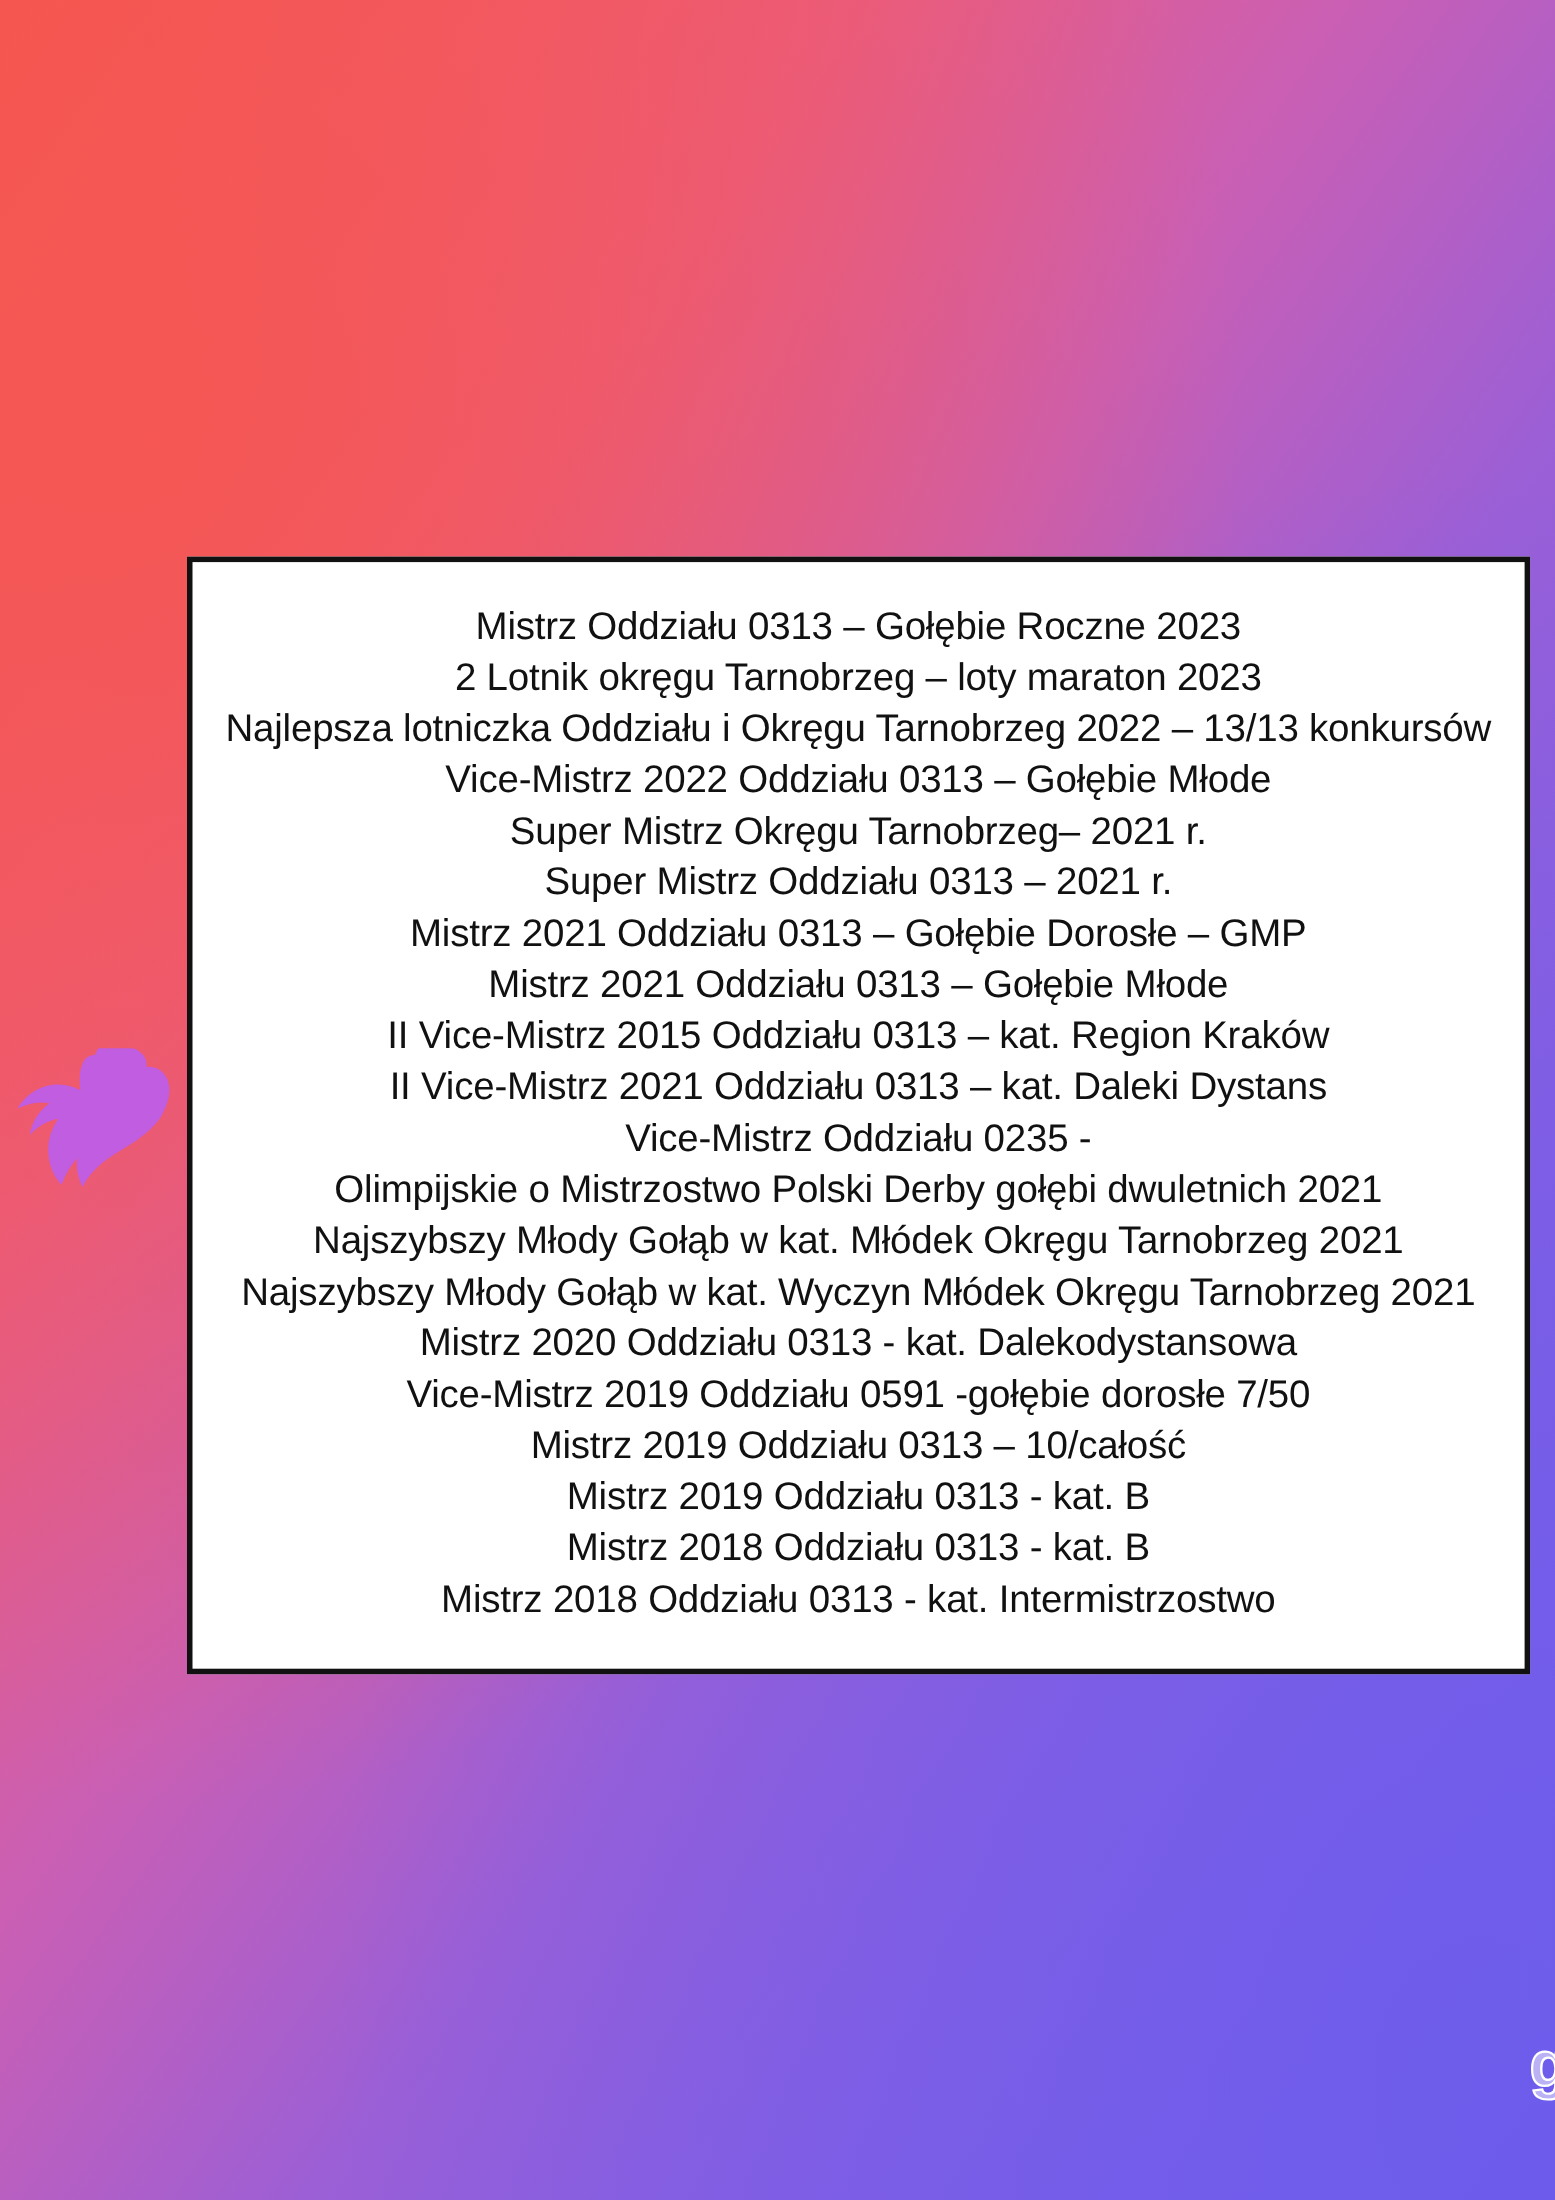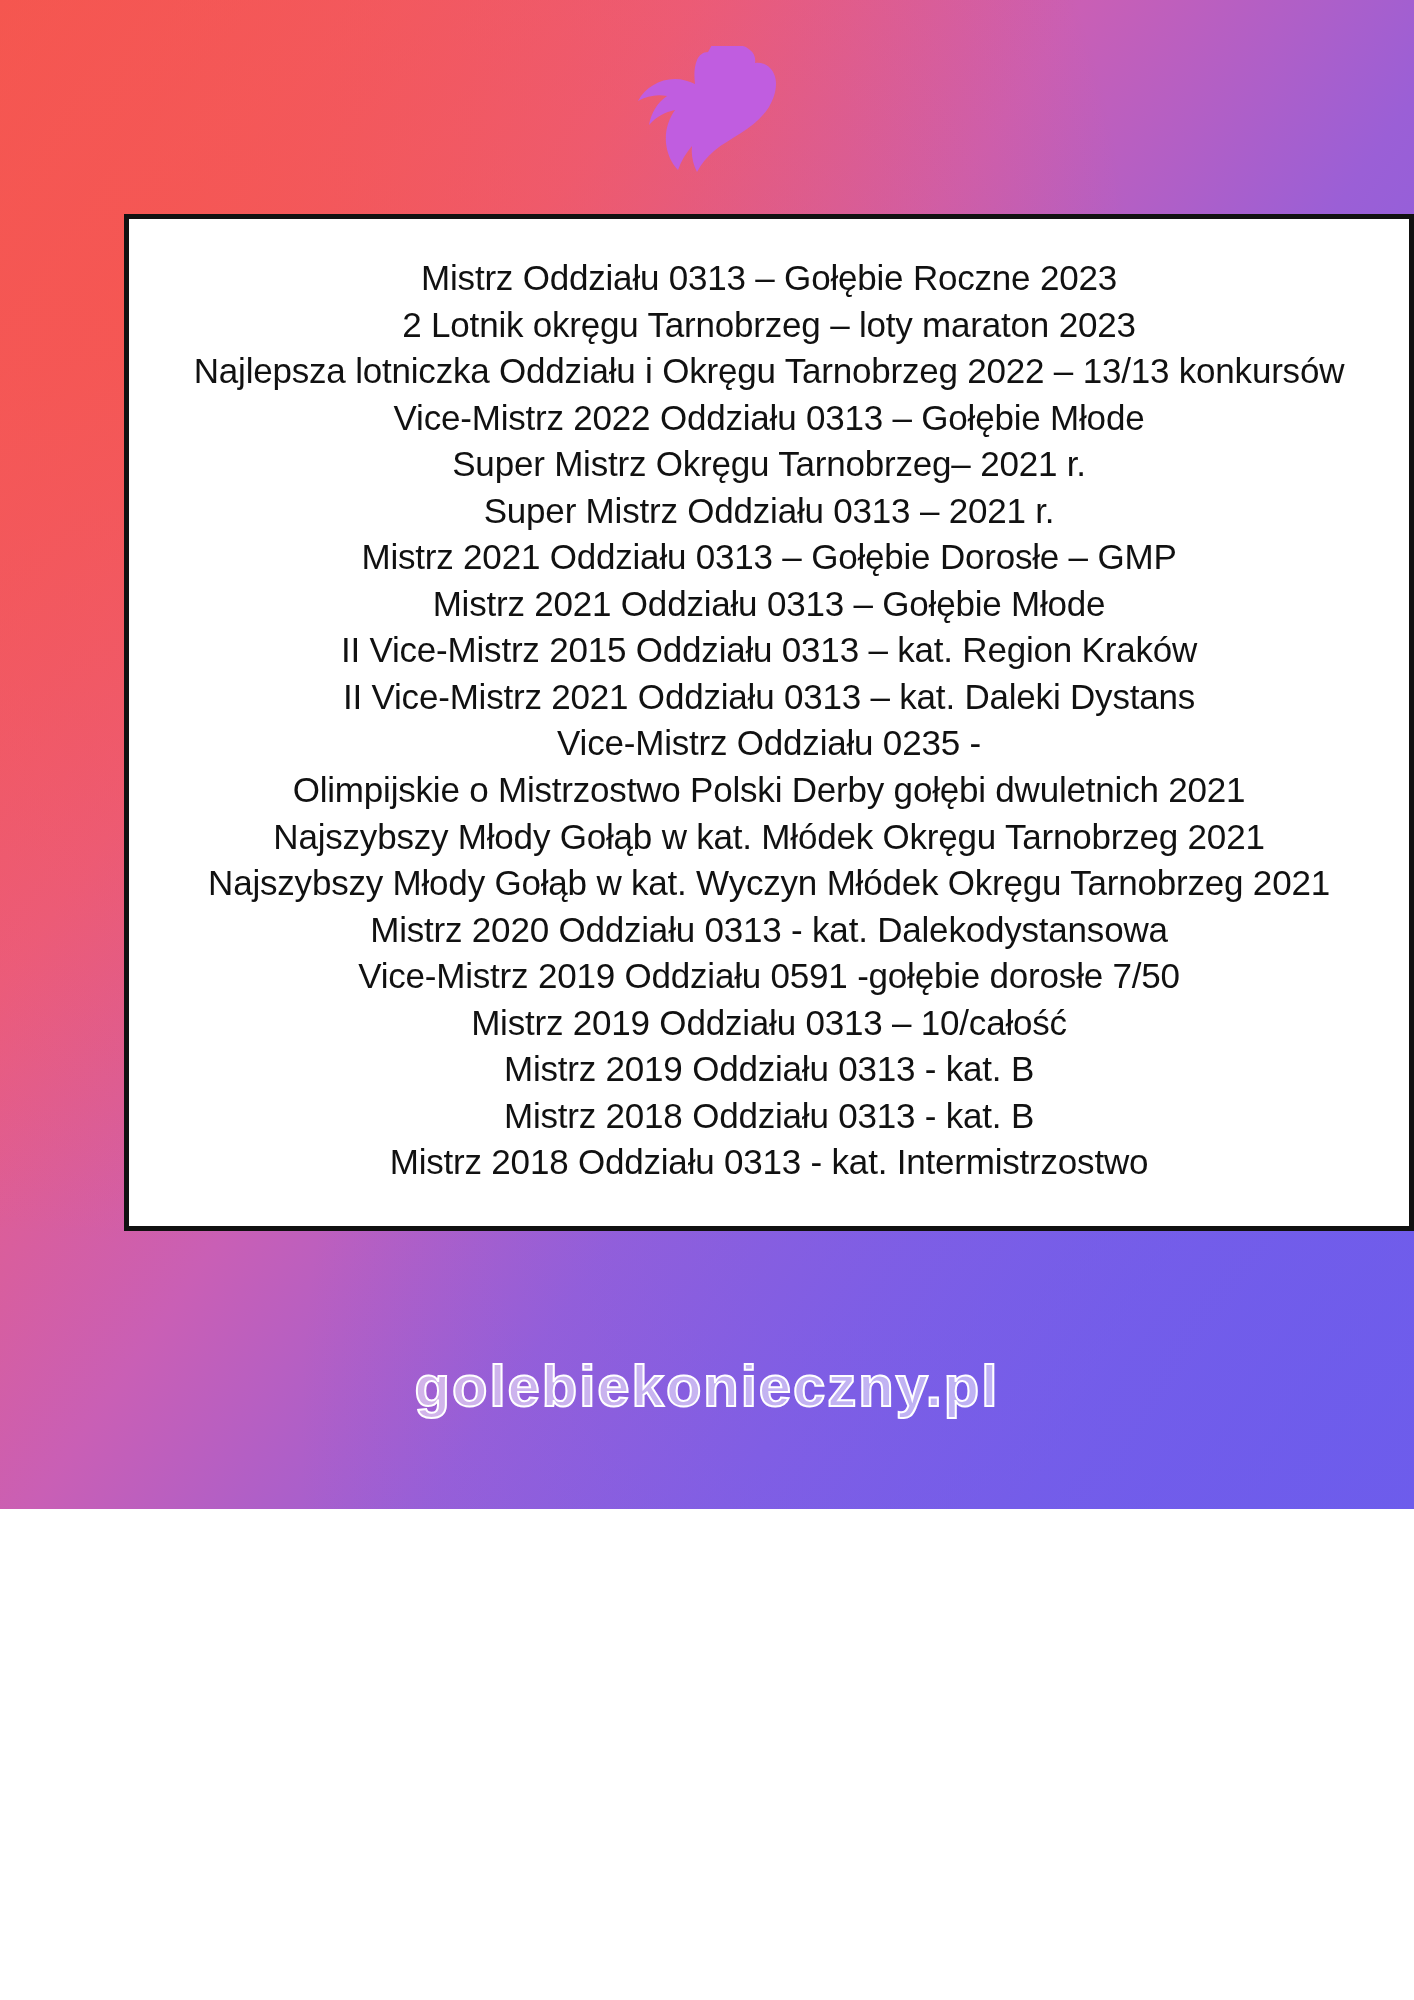--- a/index.html
+++ b/index.html
@@ -8,35 +8,35 @@
   }
   body {
     width: 1414px;
     height: 2000px;
     font-family: "Liberation Sans", sans-serif;
     overflow: hidden;
   }
   .poster {
     position: relative;
     width: 1414px;
-    height: 1509px;
+    height: 2000px;
     box-sizing: border-box;
     background:
       linear-gradient(125deg,
         #f4564f 0%,
         #f05a6a 14%,
         #e85d86 28%,
         #c95fb5 44%,
         #9b5fd6 60%,
         #8a5fe0 72%,
         #7d5ee6 84%,
         #6f5ceb 100%);
     display: flex;
-    flex-direction: column;
-    align-items: flex-end;
+    flex-direction: row;
+    align-items: center;
   }
   
   .poster::before {
     content: "";
     position: absolute;
     inset: 0;
     background: radial-gradient(ellipse at 10% 20%, rgba(246,86,79,0.85) 0%, rgba(246,86,79,0.0) 55%);
     pointer-events: none;
   }
   .poster::after {

